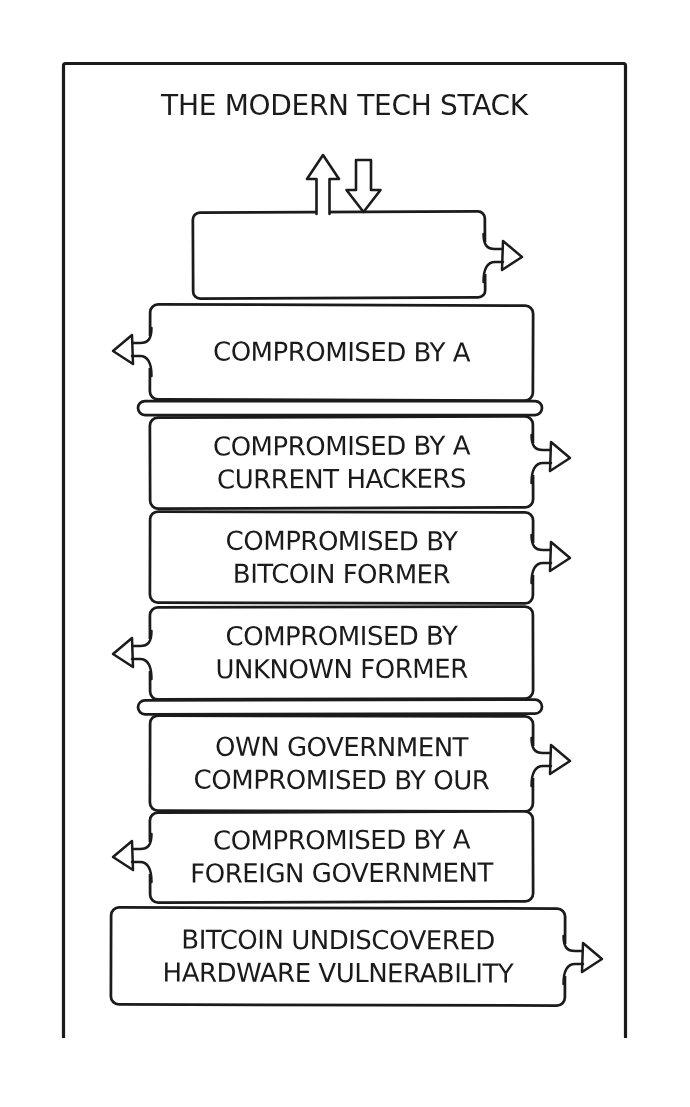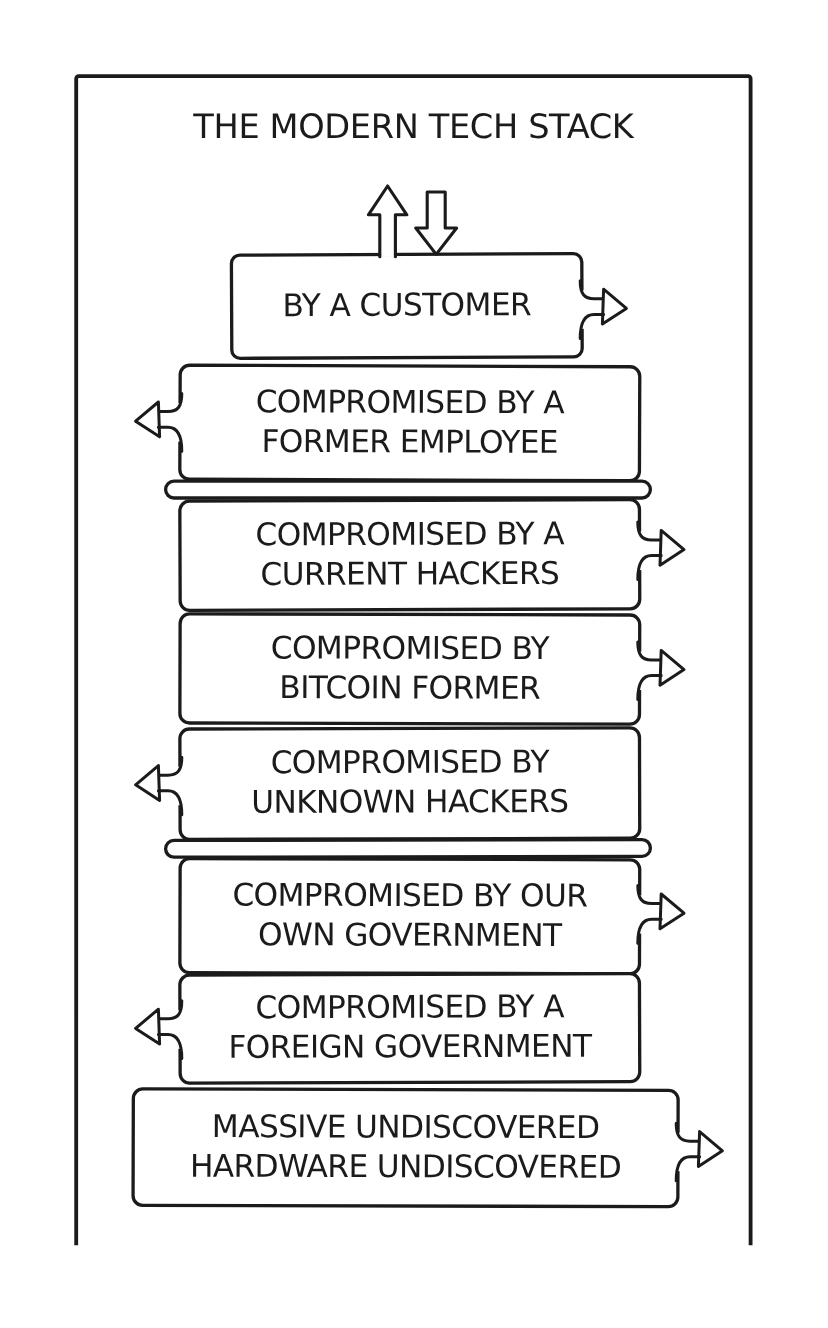--- a/index.html
+++ b/index.html
@@ -128,44 +128,42 @@
         <path d="M563.5,936 C563.5,947 567,951 575,951 L585,951" stroke-width="2.5"></path>
         <path d="M583,943 L602,959 L582,972 Z" fill="#ffffff" stroke-width="2.5"></path>
         <path d="M583,964 L575,964 C568,964 563.5,969 563.5,984" stroke-width="2.5"></path>
       </g>
     </g>
   </svg>
 
   <div class="title">THE MODERN TECH STACK</div>
 
   <div class="txt t1">
-    <span>BY A CUSTOMER</span>
   </div>
   <div class="txt t2">
     <span>COMPROMISED BY A</span>
-    <span>FORMER EMPLOYEE</span>
   </div>
   <div class="txt t3">
     <span>COMPROMISED BY A</span>
     <span>CURRENT HACKERS</span>
   </div>
   <div class="txt t4">
     <span>COMPROMISED BY</span>
     <span>BITCOIN FORMER</span>
   </div>
   <div class="txt t5">
     <span>COMPROMISED BY</span>
-    <span>UNKNOWN HACKERS</span>
+    <span>UNKNOWN FORMER</span>
   </div>
   <div class="txt t6">
+    <span>OWN GOVERNMENT</span>
     <span>COMPROMISED BY OUR</span>
-    <span>OWN GOVERNMENT</span>
   </div>
   <div class="txt t7">
     <span>COMPROMISED BY A</span>
     <span>FOREIGN GOVERNMENT</span>
   </div>
   <div class="txt t8">
-    <span>MASSIVE UNDISCOVERED</span>
-    <span>HARDWARE UNDISCOVERED</span>
+    <span>BITCOIN UNDISCOVERED</span>
+    <span>HARDWARE VULNERABILITY</span>
   </div>
 
 </div>
 
 </body></html>

